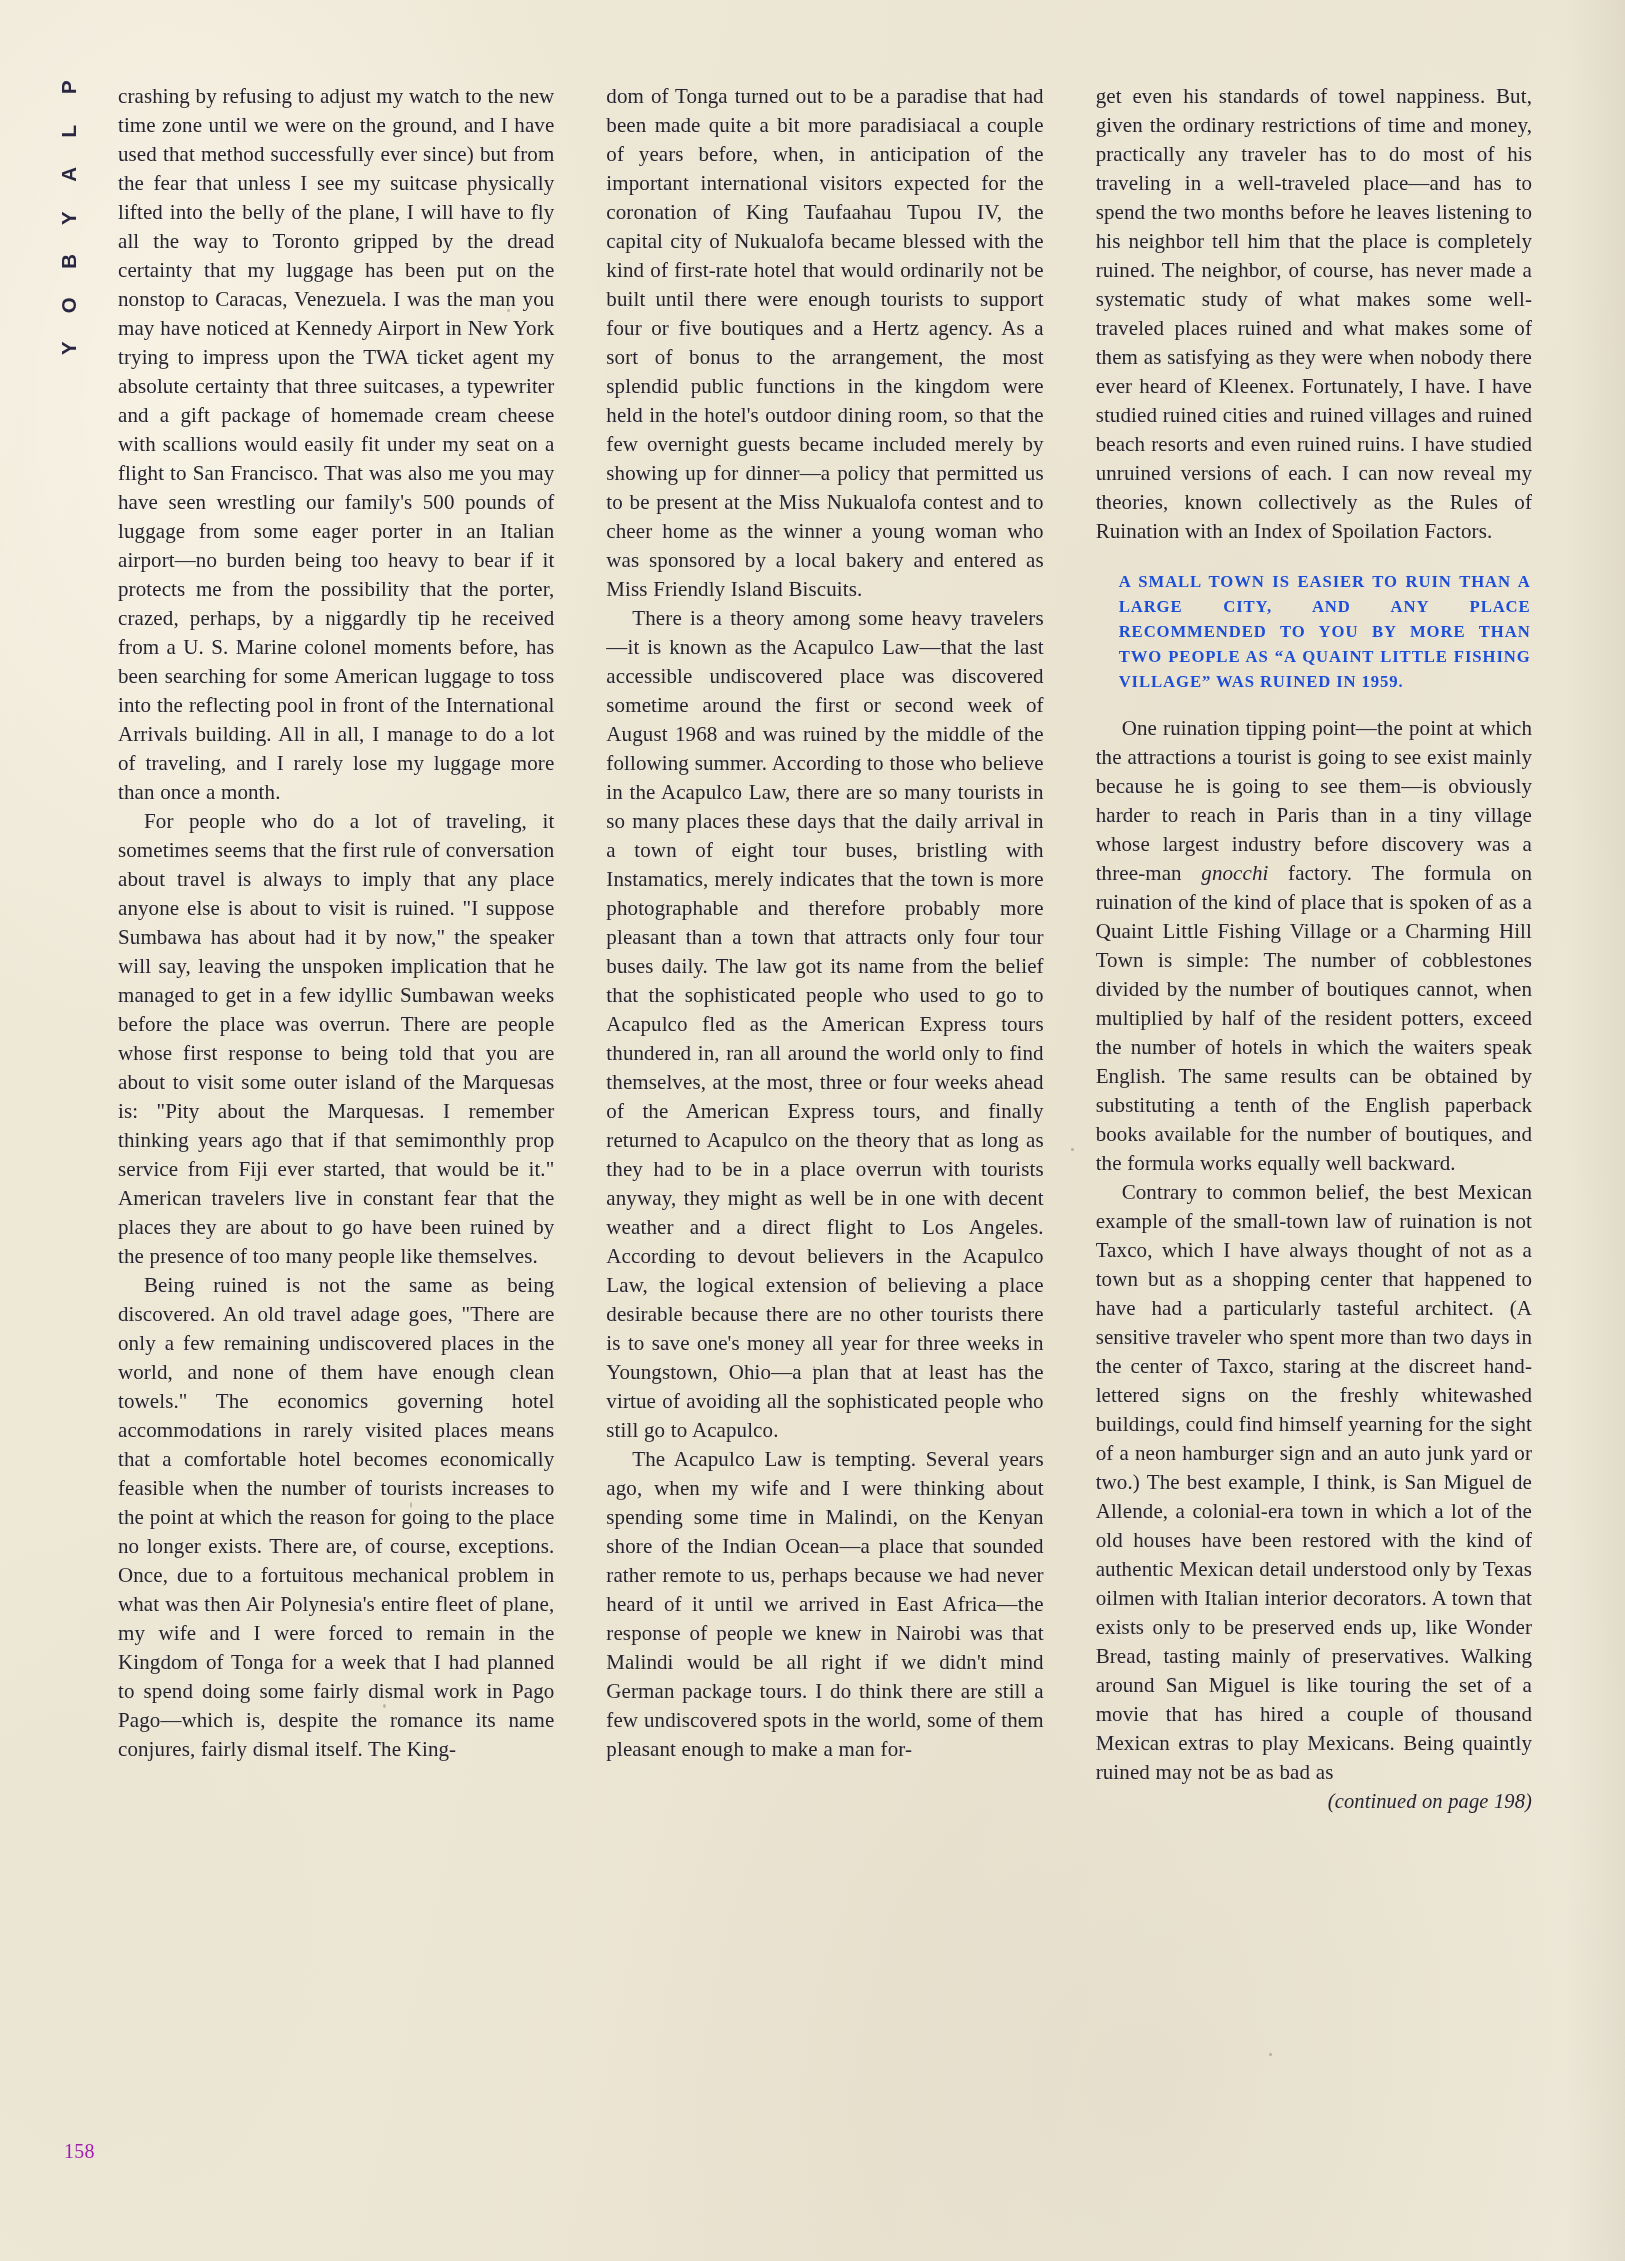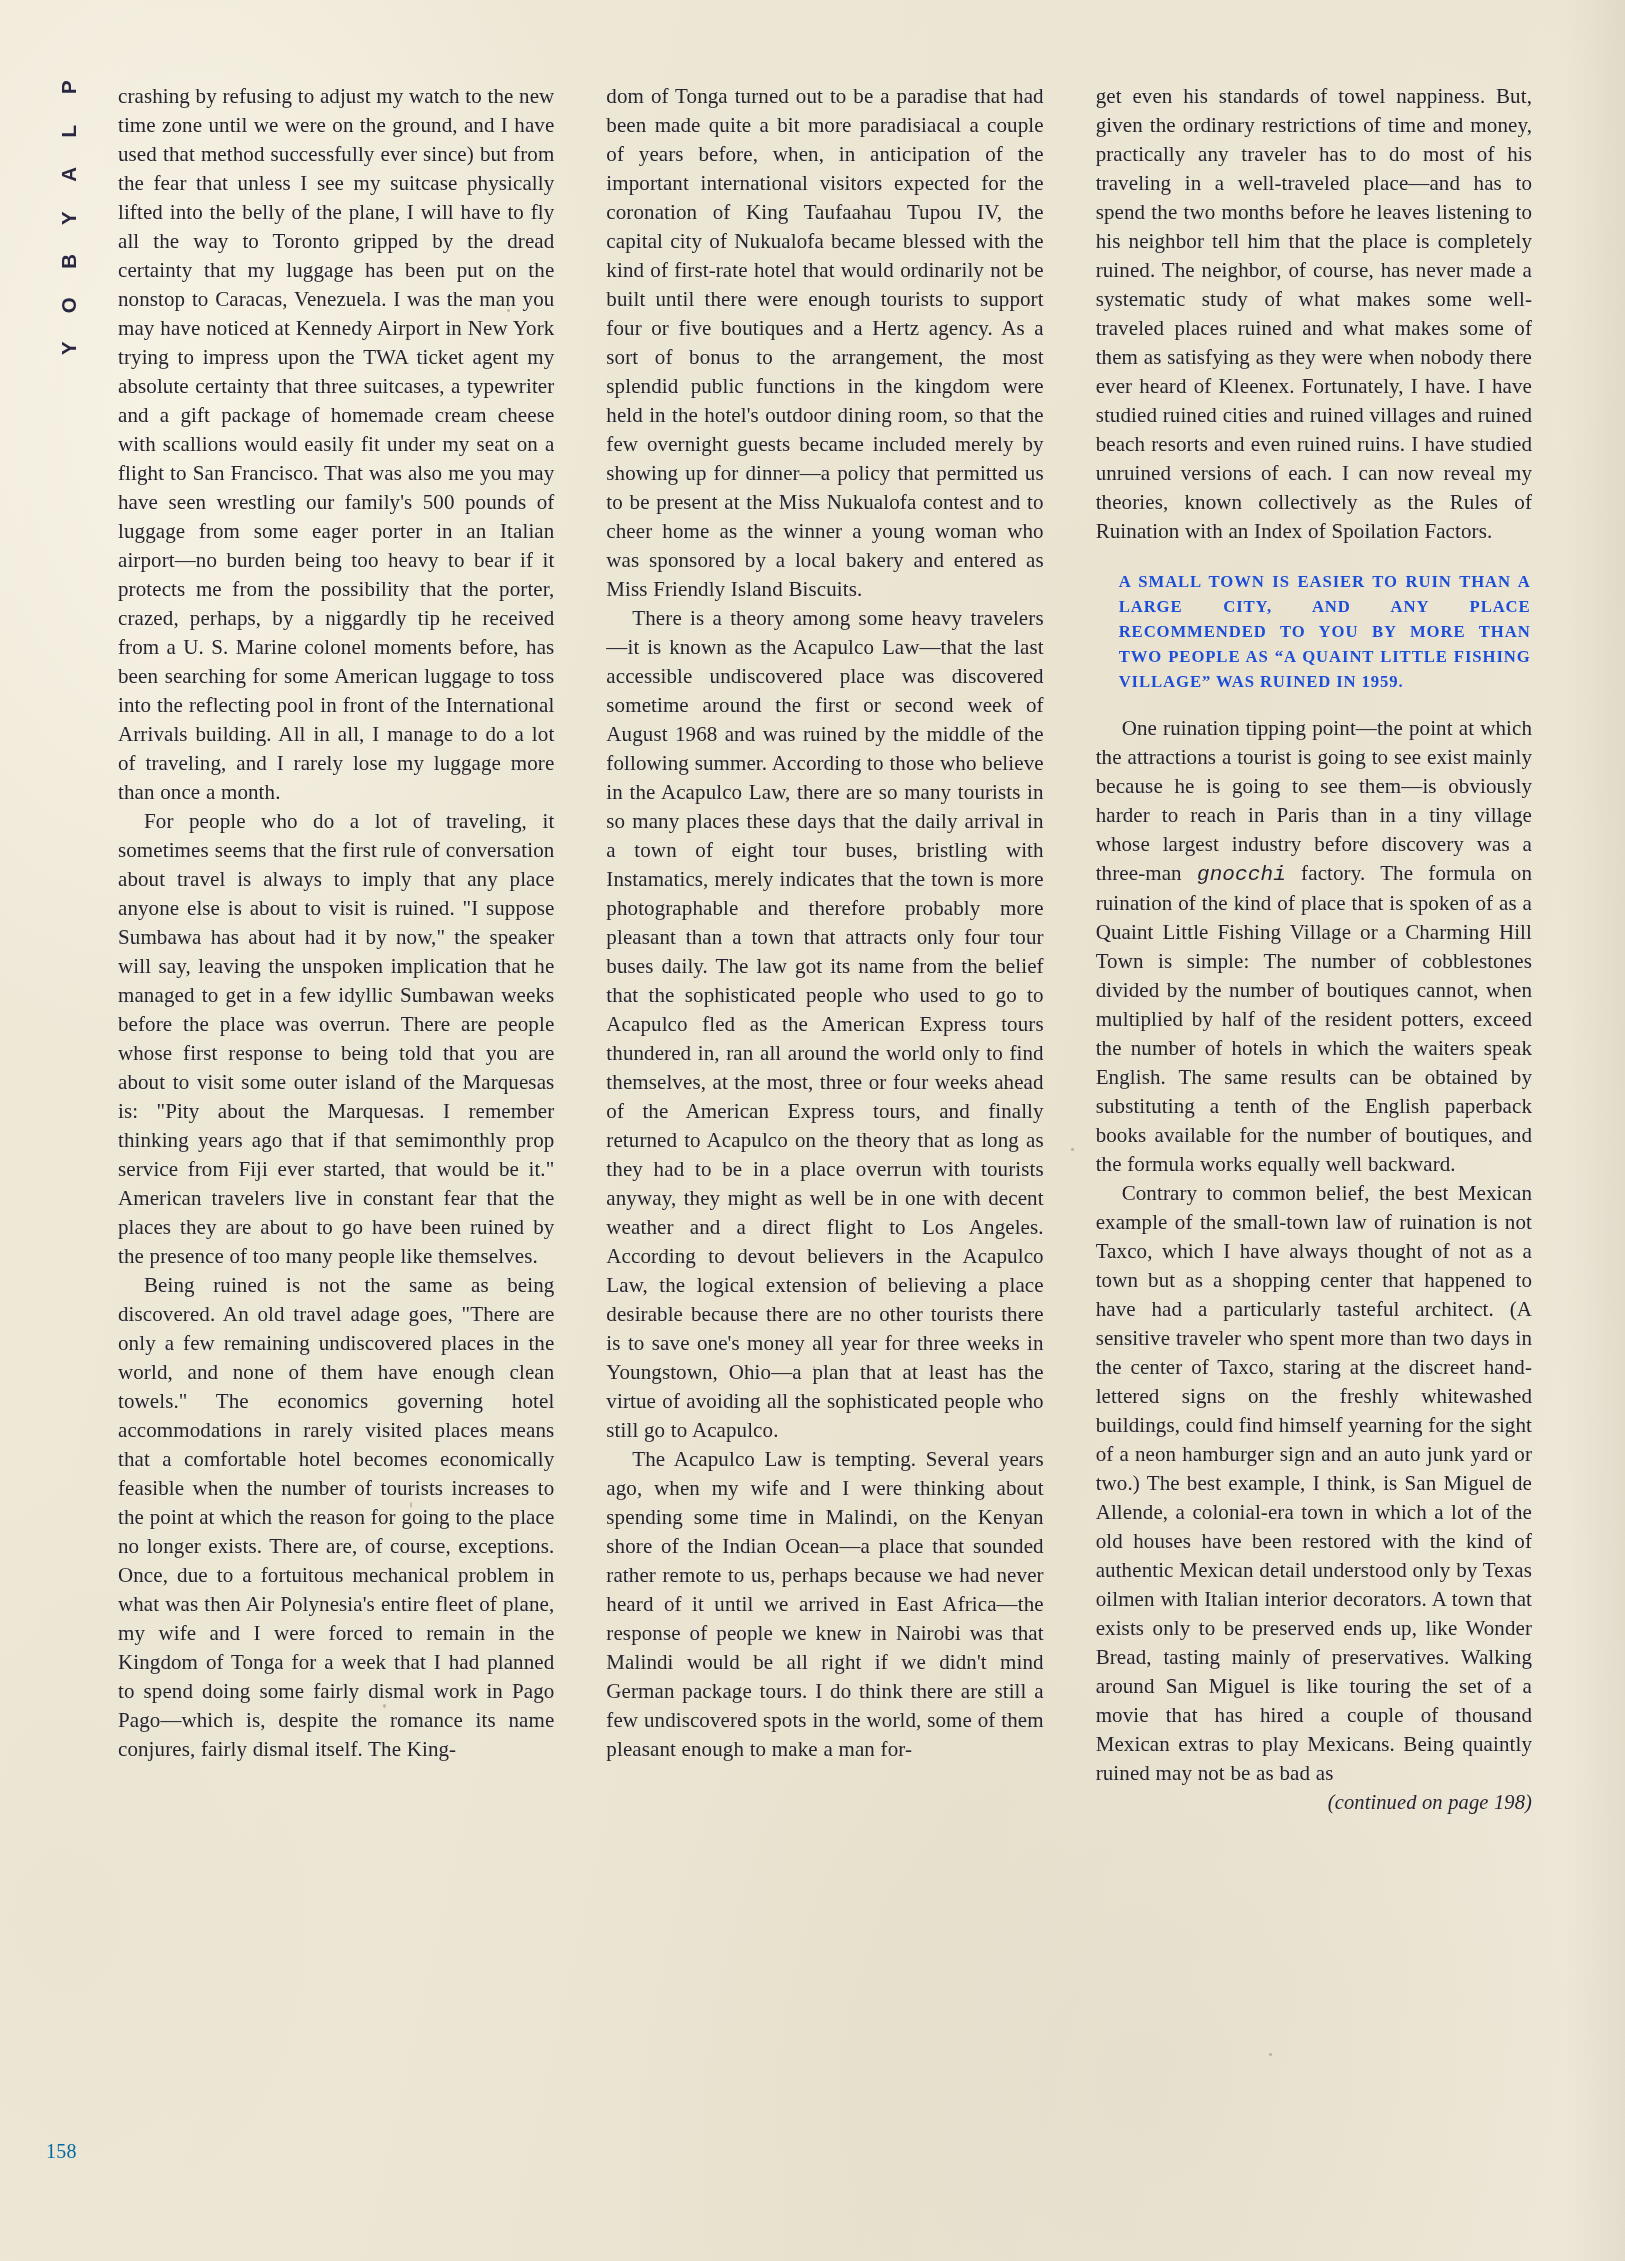--- a/index.html
+++ b/index.html
@@ -104,21 +104,20 @@
   .body-text p {
     margin: 0;
     text-indent: 26px;
   }
   .body-text p.nofirst {
     text-indent: 0;
   }
 
   .body-text em {
     font-style: italic;
-    font-family: Liberation Mono, monospace;
   }
 
   
   .pullquote {
     font-family: "Liberation Serif", "DejaVu Serif", serif;
     font-size: 16.7px;
     line-height: 25px;
     letter-spacing: 0.9px;
     text-transform: uppercase;
     text-align: justify;
@@ -134,25 +133,25 @@
     text-align: right;
     font-size: 20.5px;
     line-height: 29px;
     margin-top: 0;
     color: #252430;
   }
 
   
   #folio {
     position: absolute;
-    left: 46px;
+    left: 64px;
     top: 2140px;
     font-family: "Liberation Serif", "DejaVu Serif", serif;
     font-size: 20px;
-    color: #0369a1;
+    color: #a21caf;
     letter-spacing: 0.3px;
     z-index: 3;
   }
 
   
   .speck {
     position: absolute;
     background: rgba(80,72,55,0.30);
     border-radius: 50%;
     z-index: 1;

